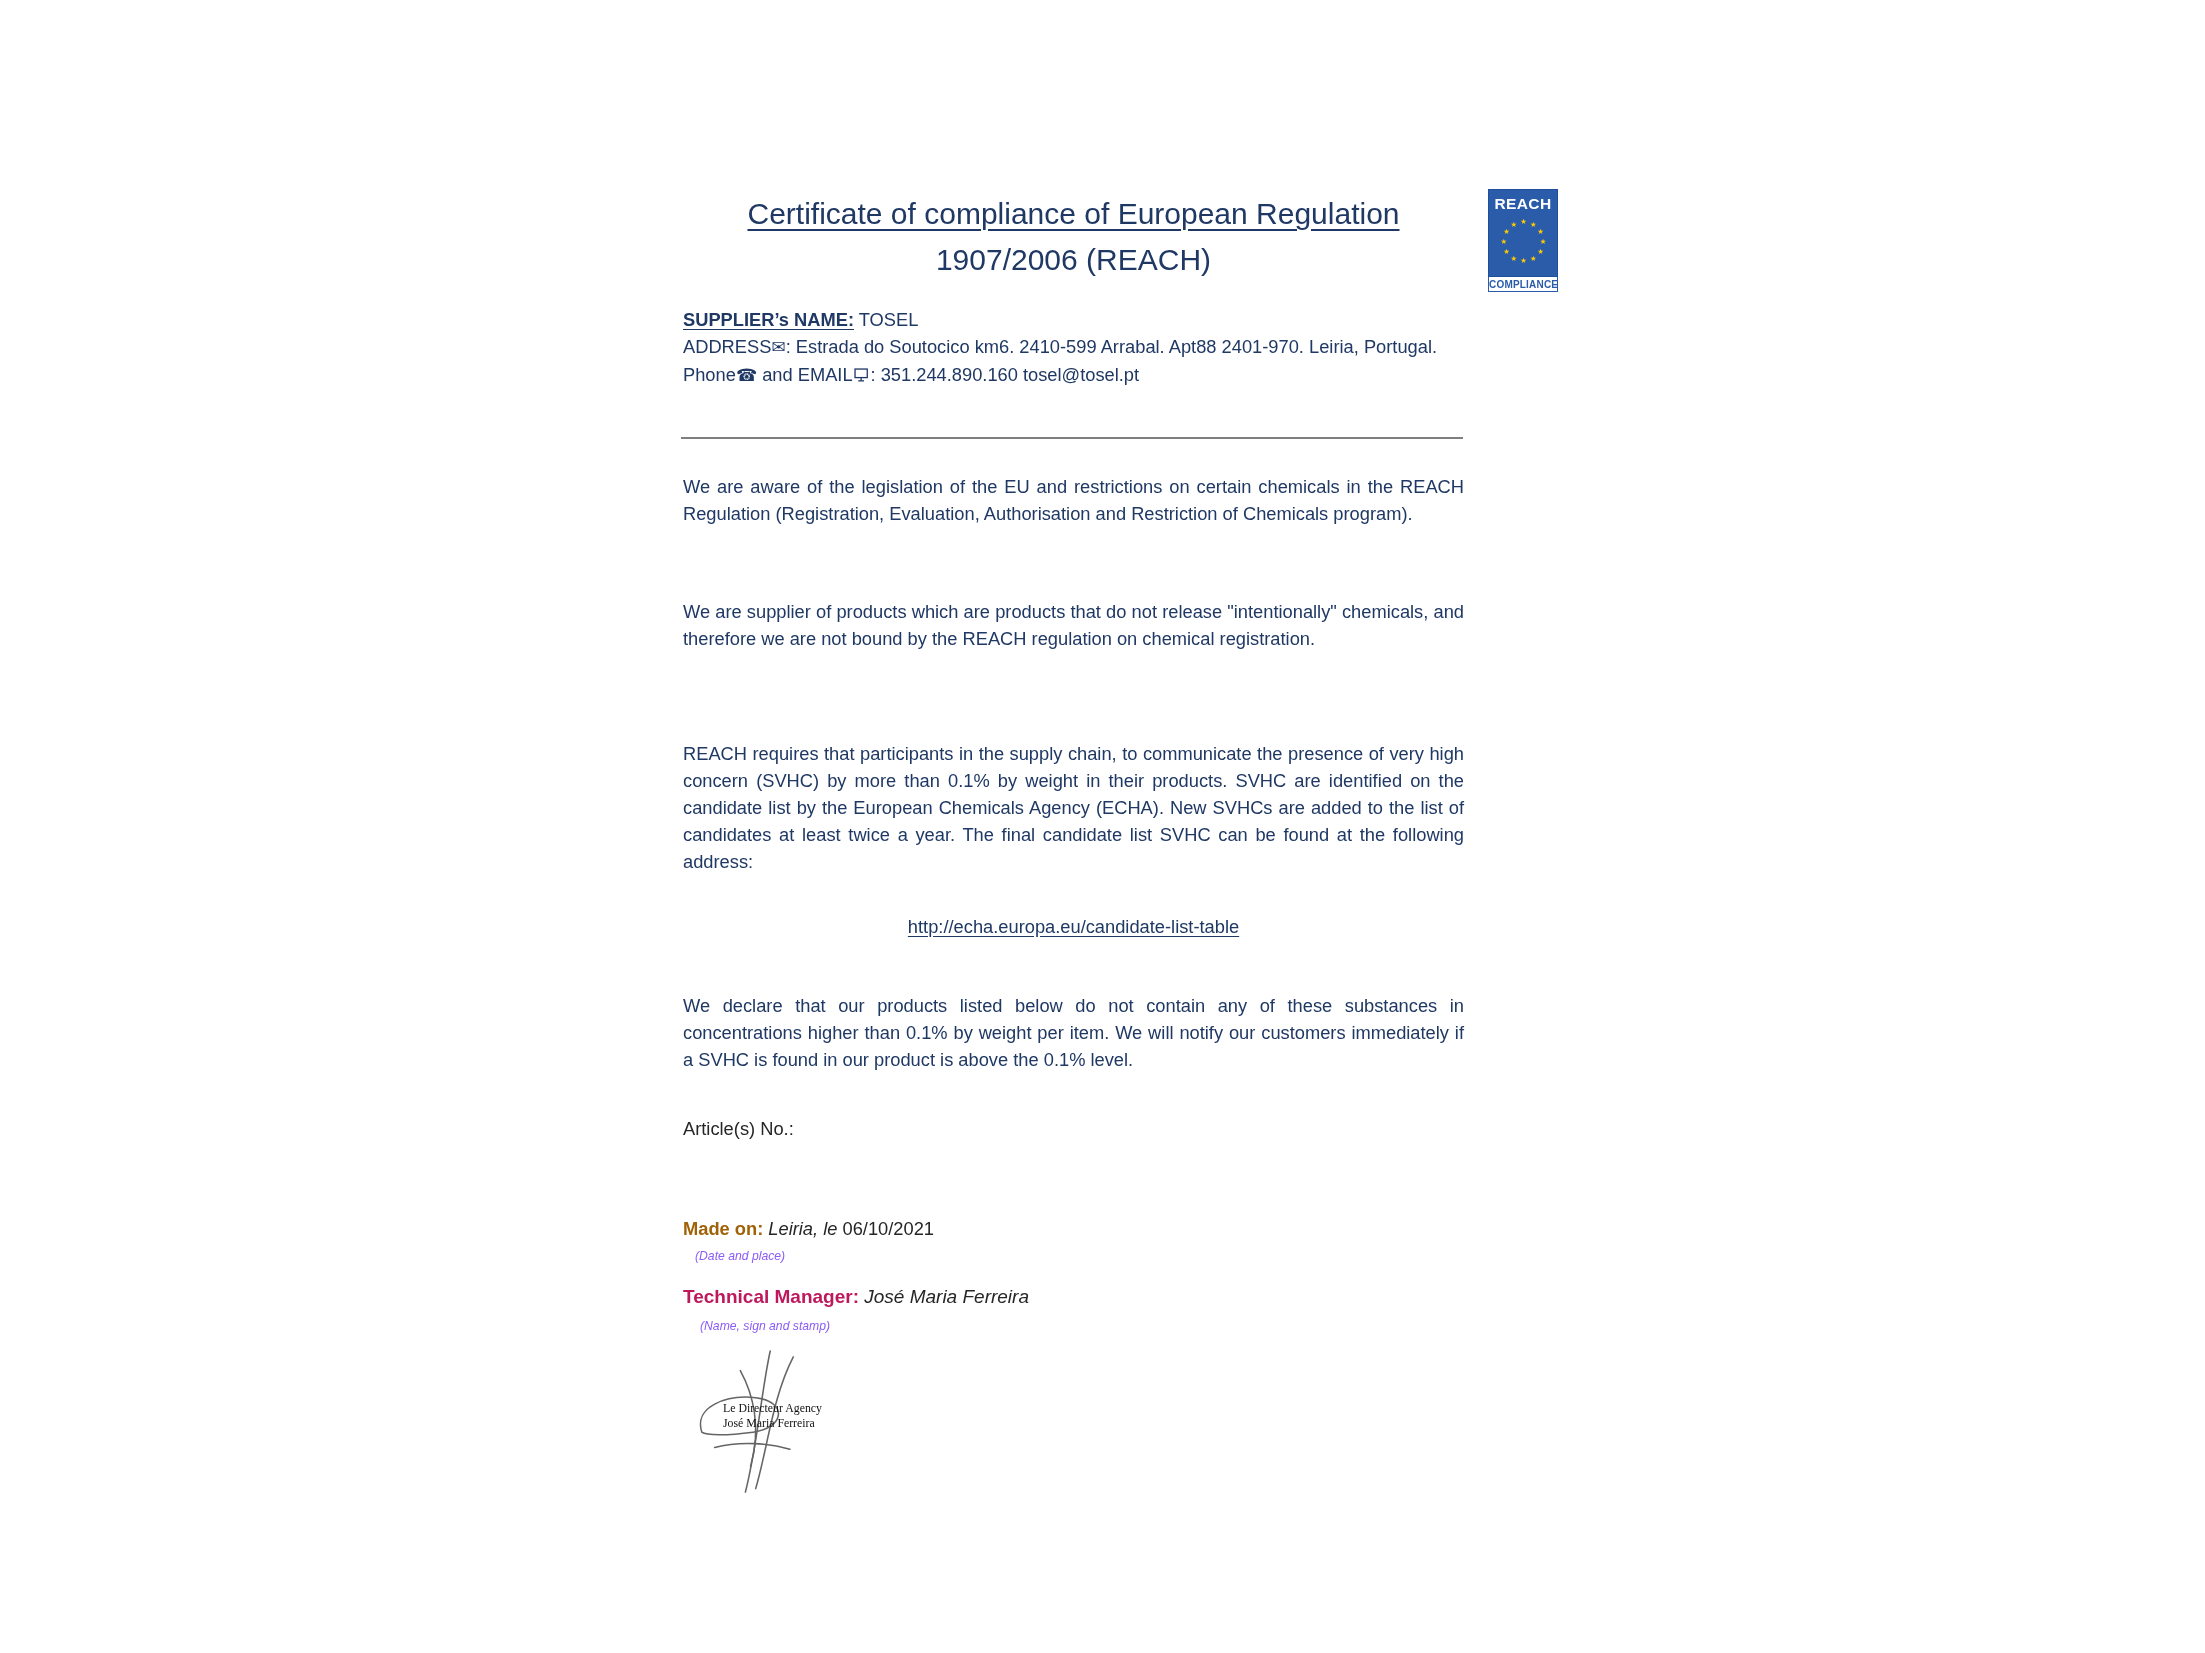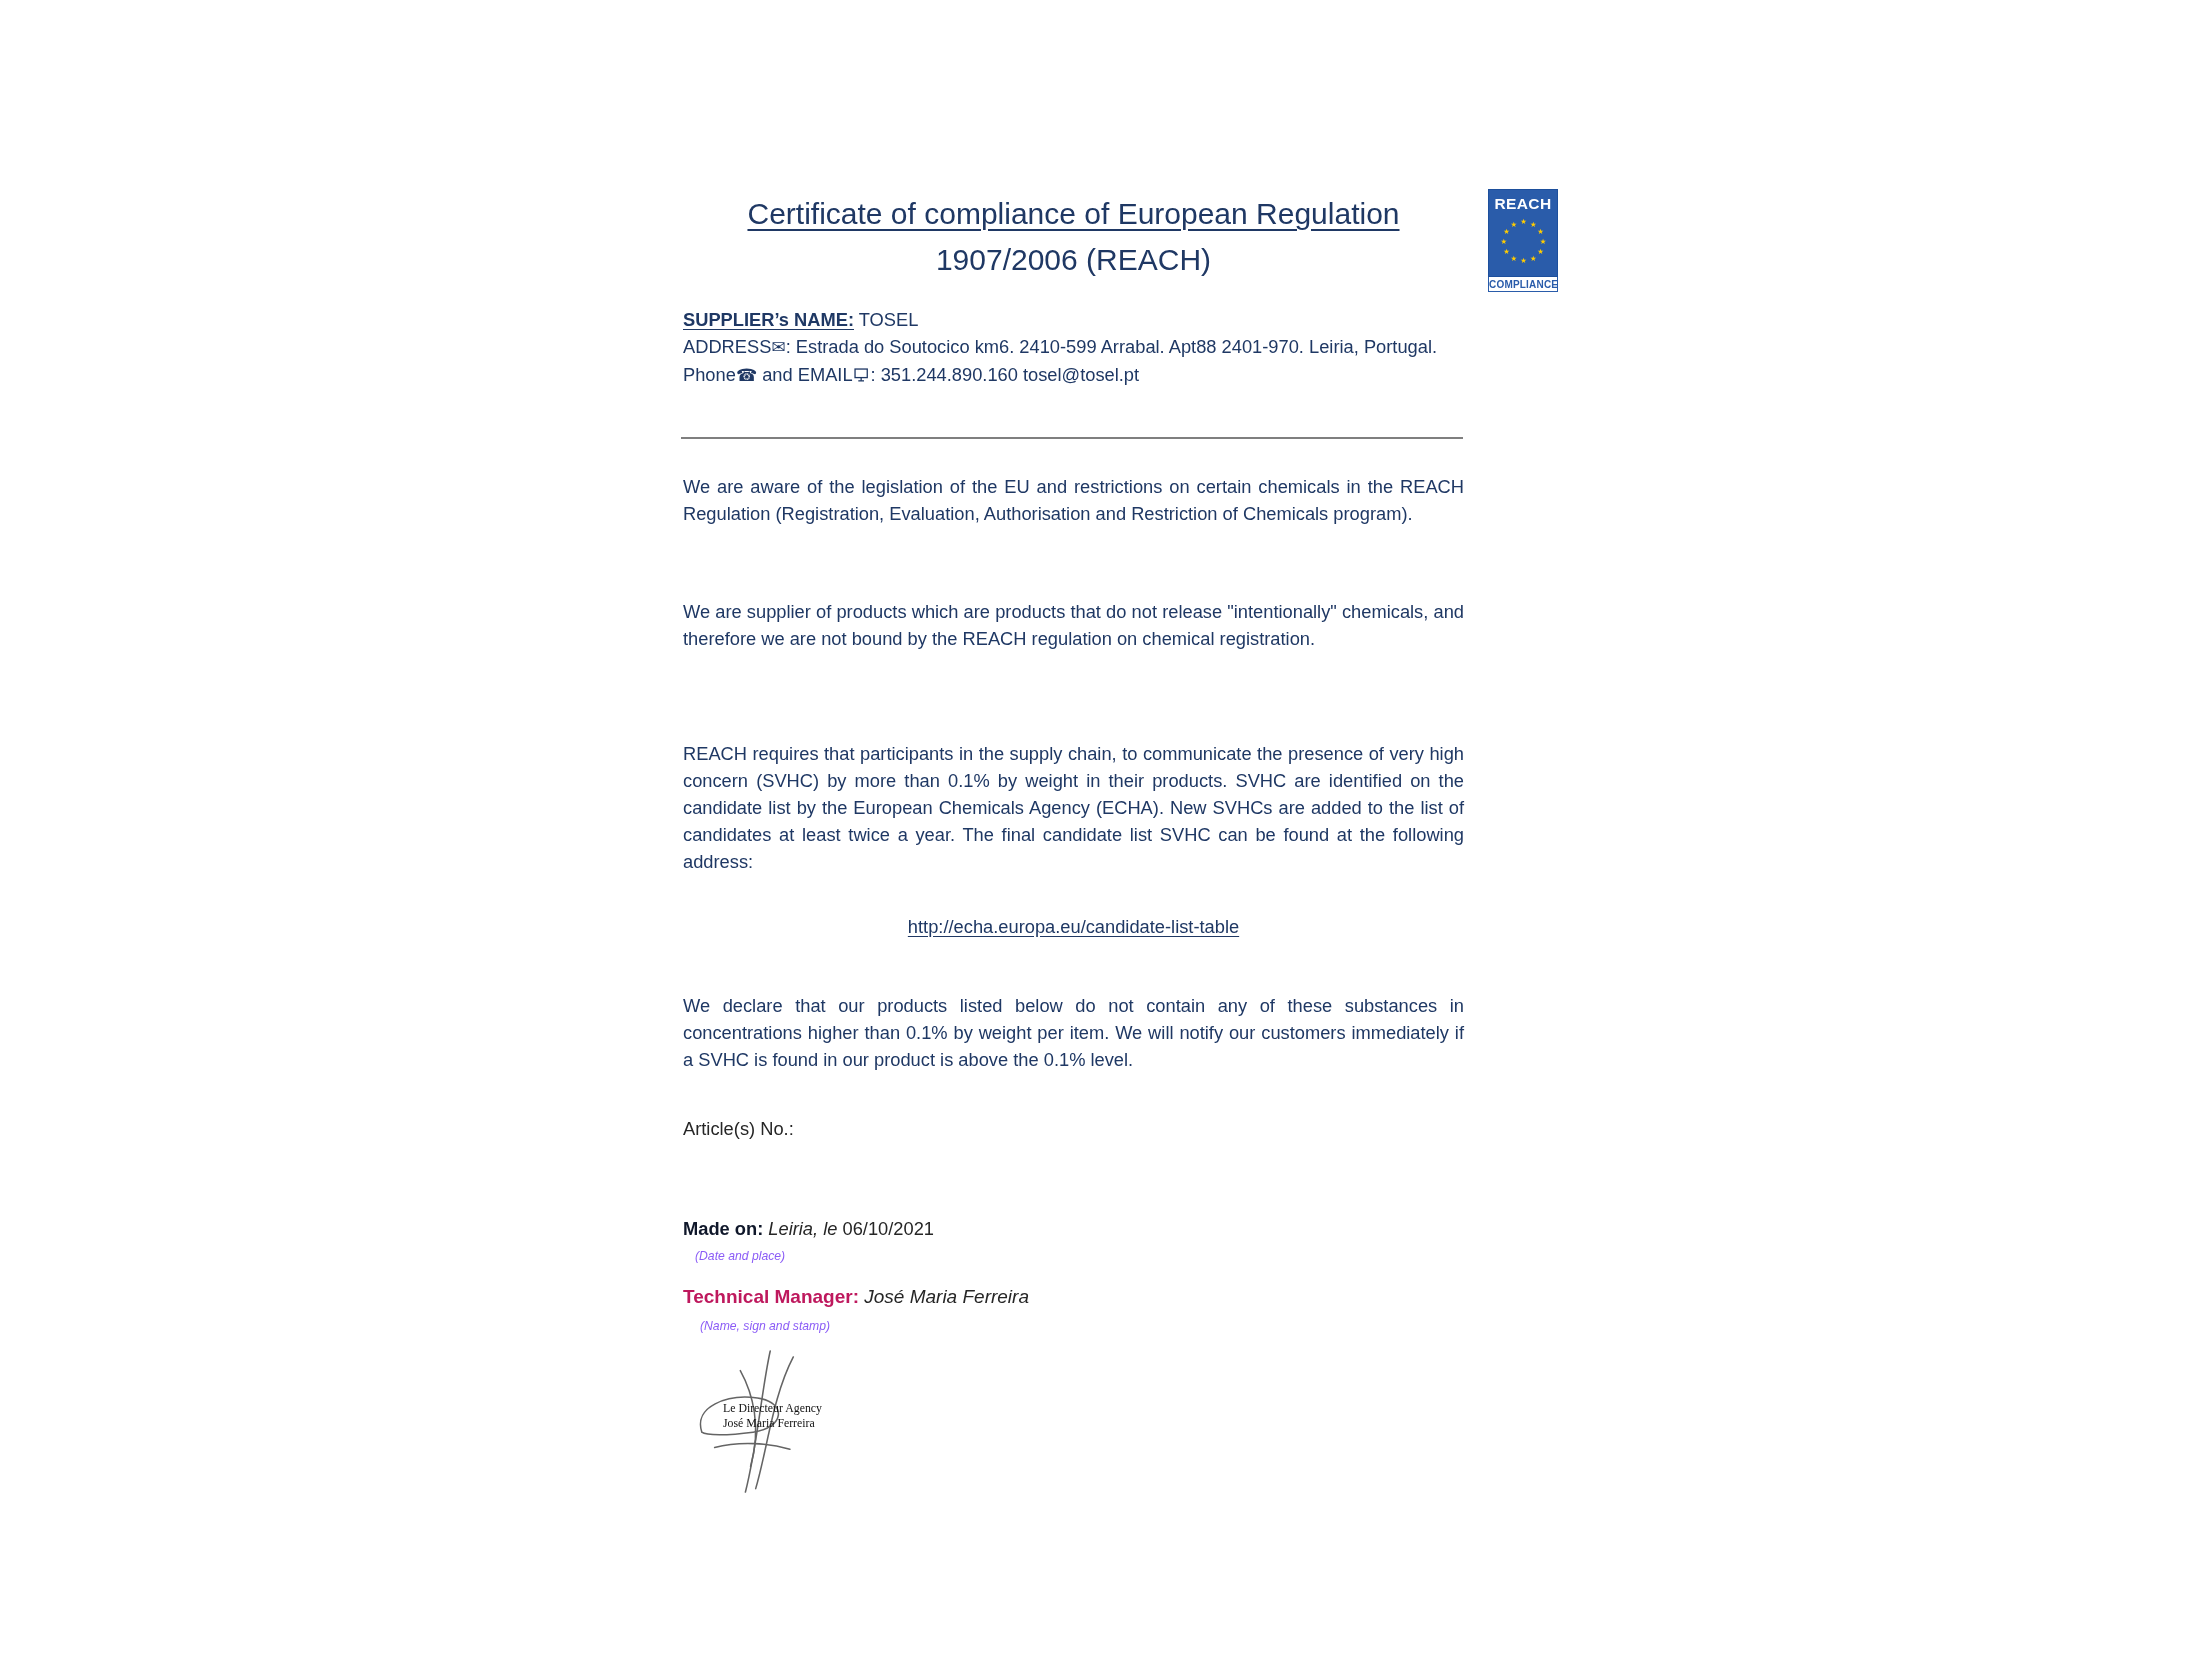--- a/index.html
+++ b/index.html
@@ -64,21 +64,21 @@
   .linkline { position:absolute; left:683px; top:916px; width:781px; text-align:center; }
   .link { color:#1f3864; font-size:18.3px; text-decoration:underline; text-underline-offset:3.3px; cursor:pointer; }
 
   .articles {
     position:absolute; left:683px; top:1118px; width:781px;
     color:#262626; font-size:18.3px;
   }
 
   
   .madeon { position:absolute; left:683px; top:1218px; width:781px; font-size:18.3px; color:#262626; }
-  .madeon b { color:#0f172a;margin-top:13px; }
+  .madeon b { color:#a16207;margin-top:13px; }
   .caption { position:absolute; left:683px; width:781px; font-size:12.2px; font-style:italic; color:#8b5cf6;margin-left:12px; }
   .cap1 { top:1249px; }
   .cap2 { top:1319px; left:688px; }
   .manager { position:absolute; left:683px; top:1286px; width:781px; font-size:19px; color:#262626; }
   .manager b { color:#be185d; }
   .manager i, .madeon i { font-family:"Liberation Sans", sans-serif; }
 
   
   .signature { position:absolute; left:689px; top:1346px; width:171px; height:151px; }
   .sig-scribble { position:absolute; left:0; top:0; }

